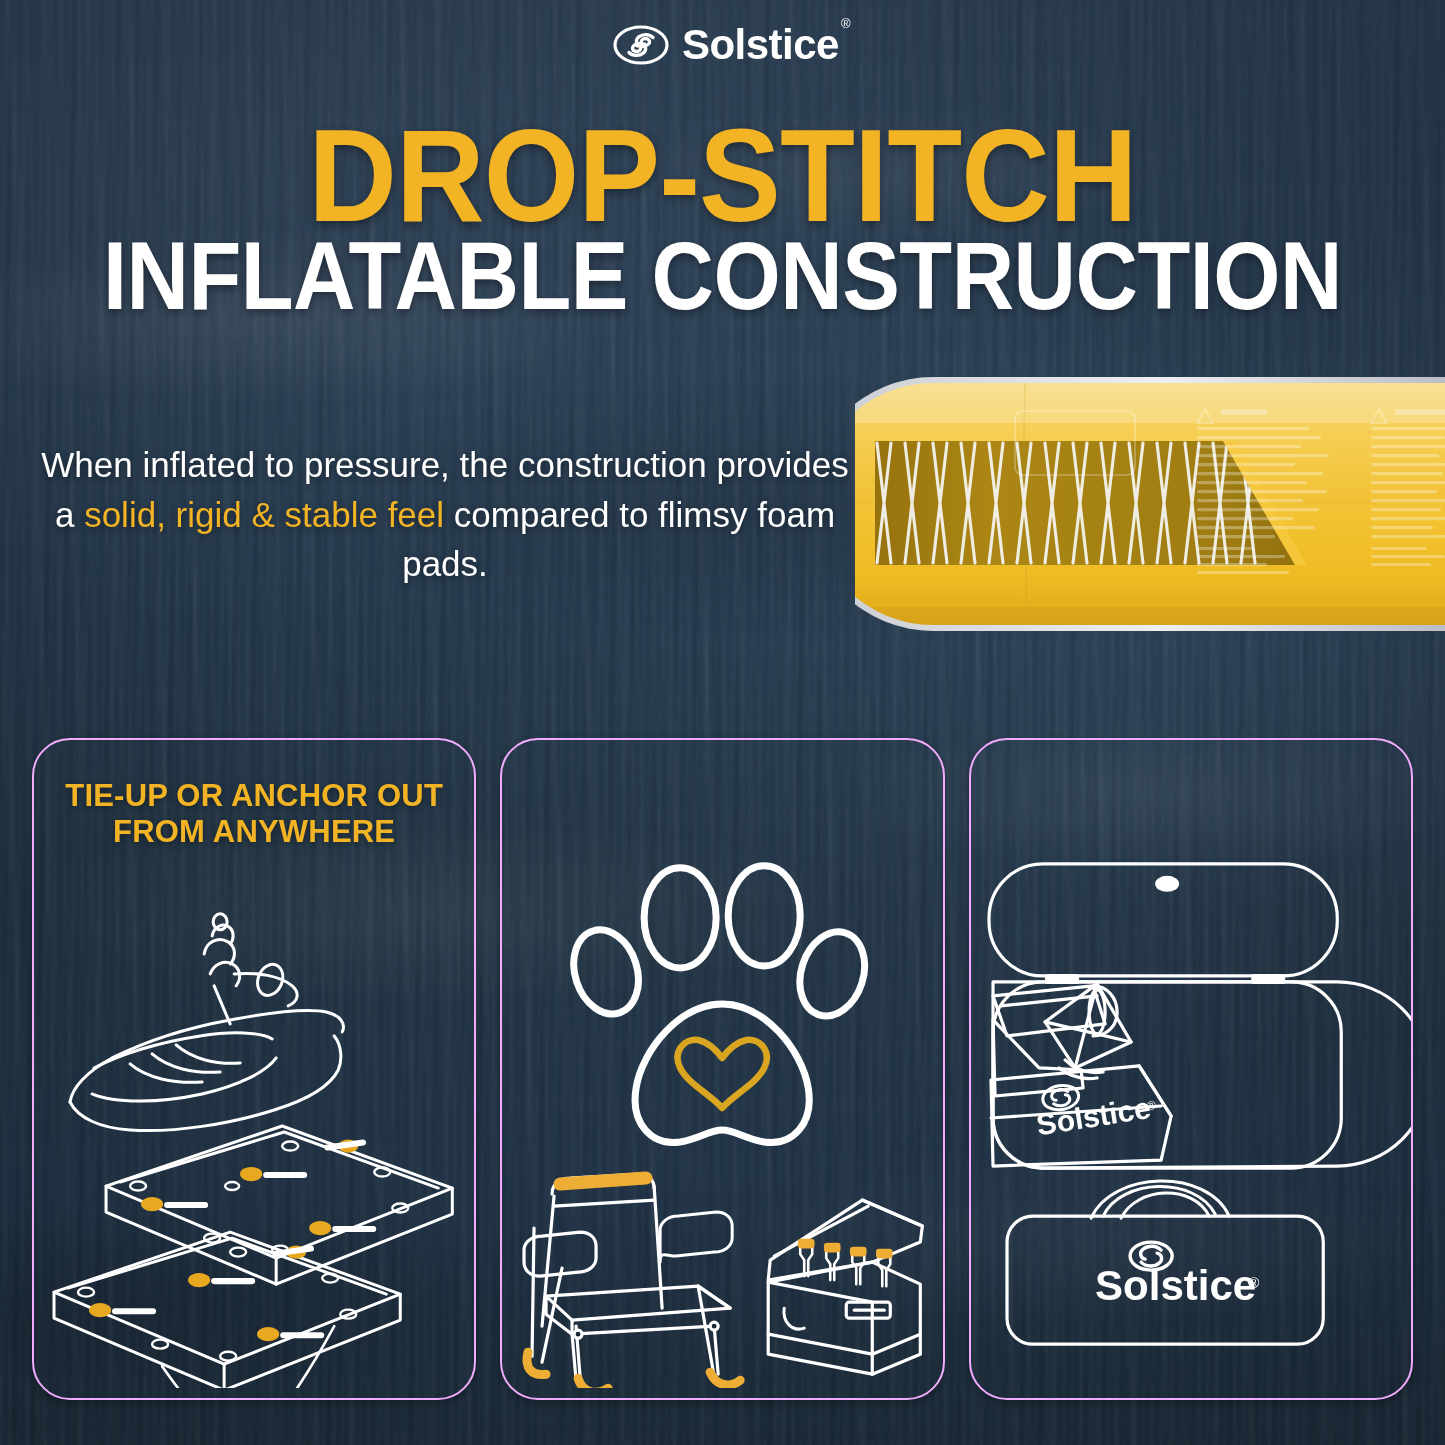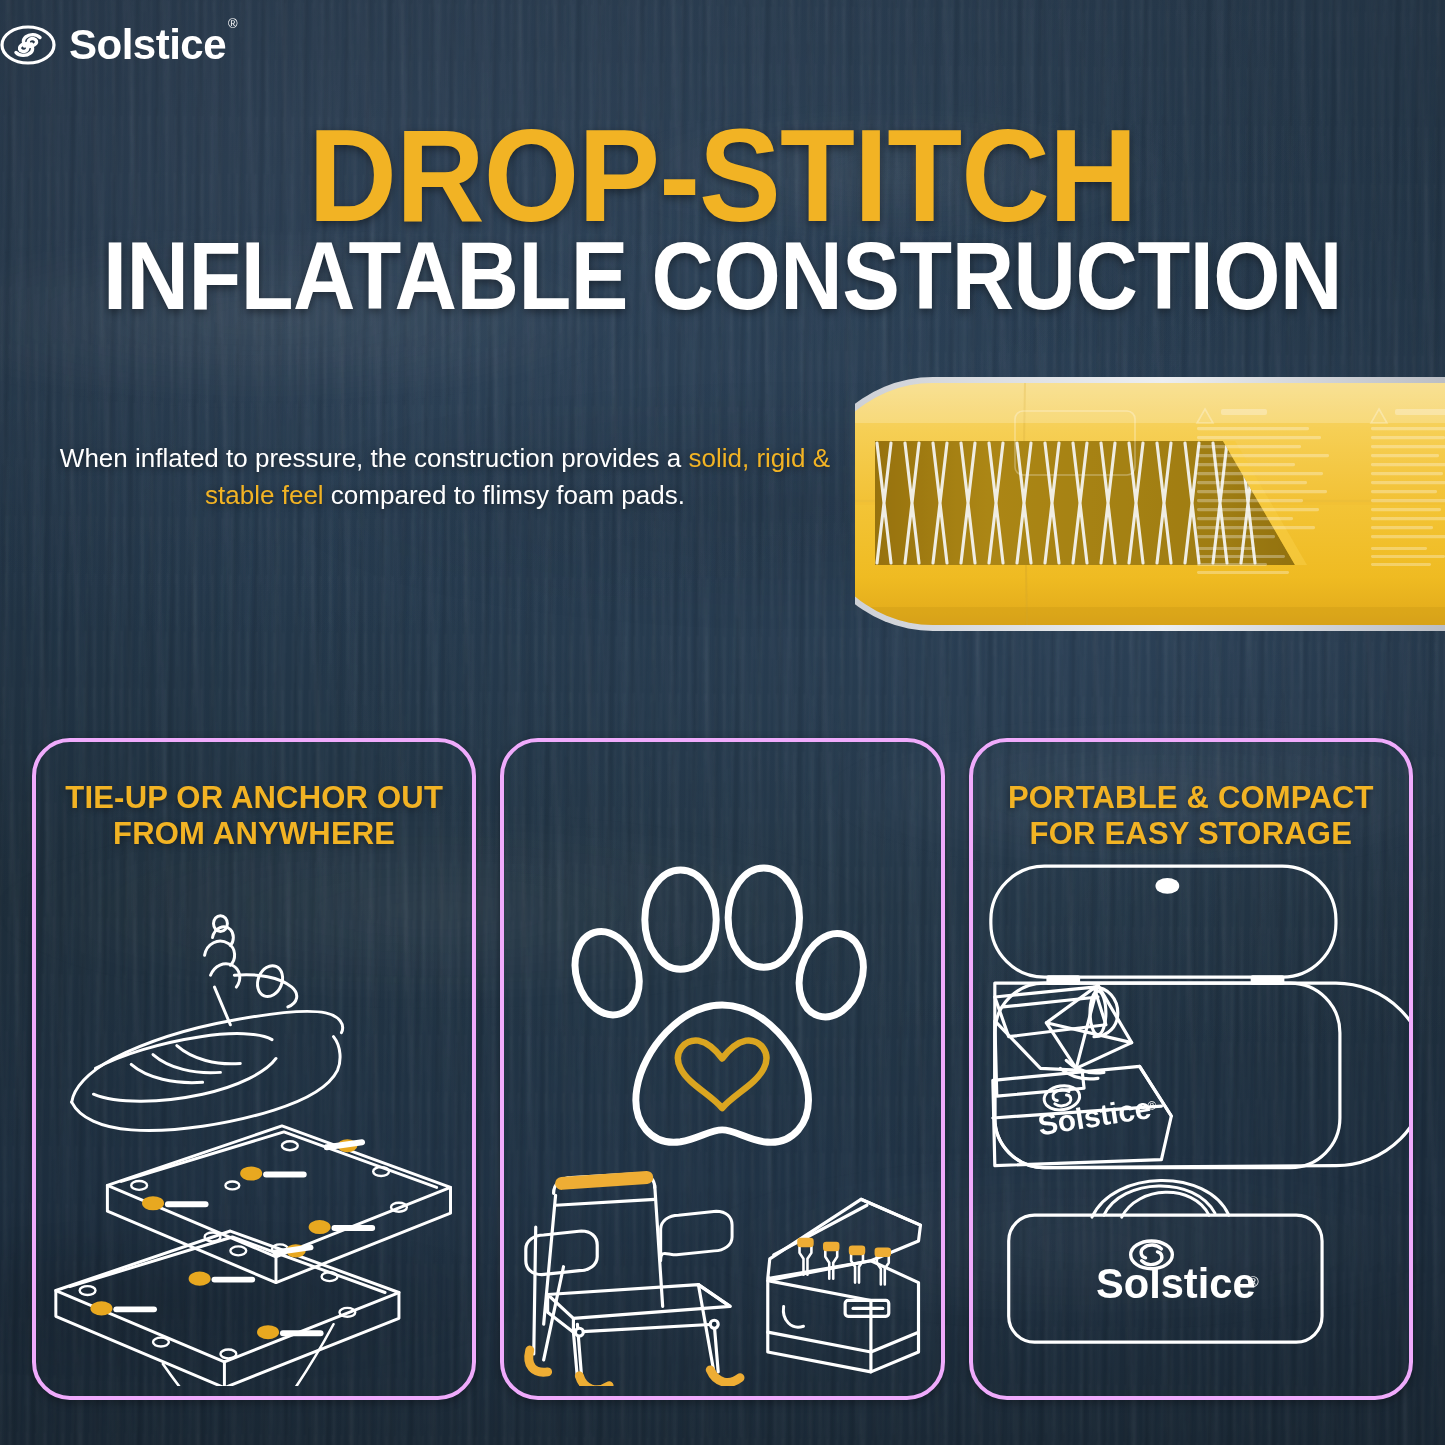--- a/index.html
+++ b/index.html
@@ -48,22 +48,22 @@
       radial-gradient(50% 12% at 55% 35%, rgba(0,0,0,.09), rgba(0,0,0,0) 72%);
     filter:blur(6px);
   }
   .vignette{
     position:absolute;inset:0;
     background:radial-gradient(75% 65% at 50% 45%, rgba(0,0,0,0) 40%, rgba(0,0,0,.22) 100%);
   }
 
   
   .logo-wrap{
-    position:absolute;top:24px;left:0;right:0;
-    display:flex;align-items:center;gap:13px;
+    position:absolute;top:24px;left:16px;right:0;
+    display:flex;align-items:center;justify-content:center;gap:13px;
   }
   .logo-mark{width:56px;height:40px;display:block;}
   .logo-word{
     color:#fff;font-size:42px;font-weight:bold;letter-spacing:-0.5px;
     font-family:"Liberation Sans", sans-serif;position:relative;line-height:1;
   }
   .logo-word sup{font-size:13px;position:relative;top:-16px;left:2px;font-weight:normal;}
 
   .title1{
     position:absolute;top:110px;left:0;right:0;text-align:center;
@@ -81,39 +81,39 @@
     color:#ffffff;
     font-family:"Liberation Sans", sans-serif;
     transform:scaleX(.90);
     text-shadow:0 3px 9px rgba(0,0,0,.40);
   }
 
   
   .intro{
     position:absolute;top:440px;left:30px;width:830px;
     text-align:center;color:#ffffff;
-    font-size:26px;line-height:1.42;font-weight:300;
+    font-size:35px;line-height:1.42;font-weight:300;
     font-family:"Liberation Sans", sans-serif;
     text-shadow:0 2px 7px rgba(0,0,0,.45);
   }
   .intro .hl{color:#f2b324;}
 
   
   .tube{
     position:absolute;left:855px;top:375px;width:600px;height:258px;
   }
 
   
   .cards{
     position:absolute;left:32px;top:738px;width:1381px;height:662px;
     display:flex;gap:24px;
   }
   .card{
     flex:1 1 0;position:relative;
-    border:4px solid #f0abfc;
+    border:2px solid #f0abfc;
     border-radius:38px;
     box-sizing:border-box;
     box-shadow:0 3px 10px rgba(0,0,0,.30);
   }
   .card-title{
     position:absolute;left:12px;right:12px;top:38px;
     text-align:center;color:#f2b324;
     font-size:31px;font-weight:bold;line-height:1.16;
     letter-spacing:.2px;
     font-family:"Liberation Sans", sans-serif;
@@ -423,21 +423,20 @@
 
             <path d="M282 452 C280 466 290 476 302 472" stroke-width="3"></path>
             <rect x="344" y="446" width="44" height="16" rx="3"></rect>
             <path d="M352 454 L382 454"></path>
           </g>
         </svg>
       </div>
     </div>
 
     <div class="card">
-      <div class="card-title">PORTABLE &amp; COMPACT FOR EASY STORAGE</div>
       <div class="card-art">
         <svg viewBox="0 0 440 520" preserveAspectRatio="xMidYMid meet">
           <g fill="none" stroke="#ffffff" stroke-width="3.2" stroke-linecap="round" stroke-linejoin="round">
 
             <rect x="18" y="8" width="348" height="112" rx="54"></rect>
             <ellipse cx="196" cy="28" rx="12" ry="8" fill="#ffffff" stroke="none"></ellipse>
 
             <rect x="74" y="118" width="34" height="10" rx="2" fill="#ffffff" stroke="none"></rect>
             <rect x="280" y="118" width="34" height="10" rx="2" fill="#ffffff" stroke="none"></rect>
 

